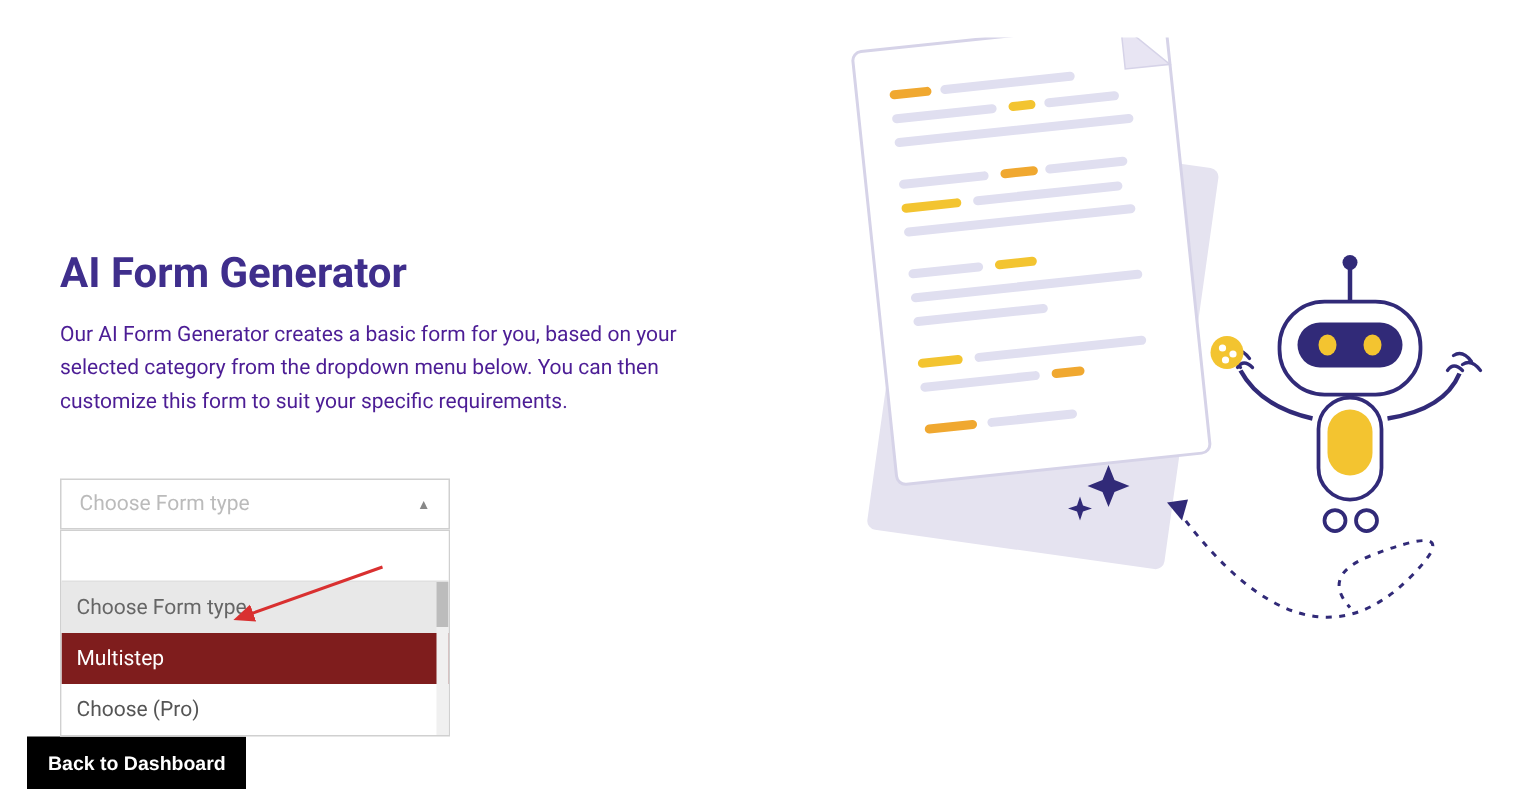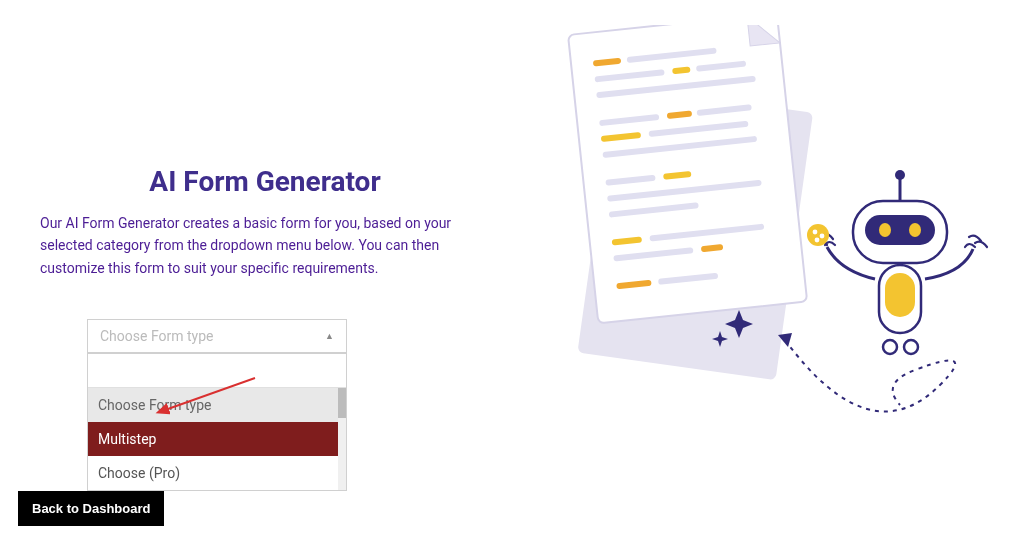--- a/index.html
+++ b/index.html
@@ -19,33 +19,31 @@
     .left-panel {
       width: 490px;
       padding: 165px 0 0 40px;
       position: relative;
     }
     .page-title {
       font-size: 28px;
       font-weight: 700;
       color: #3f2e8c;
       margin-bottom: 14px;
-      text-align: center;
     }
     .description {
       font-size: 14px;
       color: #4c1d95;
       line-height: 1.6;
       margin-bottom: 40px;
       max-width: 430px;
     }
     .dropdown-container {
       position: relative;
       width: 260px;
-      margin-left: 47px;
     }
     .dropdown-select {
       width: 260px;
       height: 34px;
       border: 1px solid #d0d0d0;
       background: #fff;
       padding: 0 12px;
       display: flex;
       align-items: center;
       justify-content: space-between;

